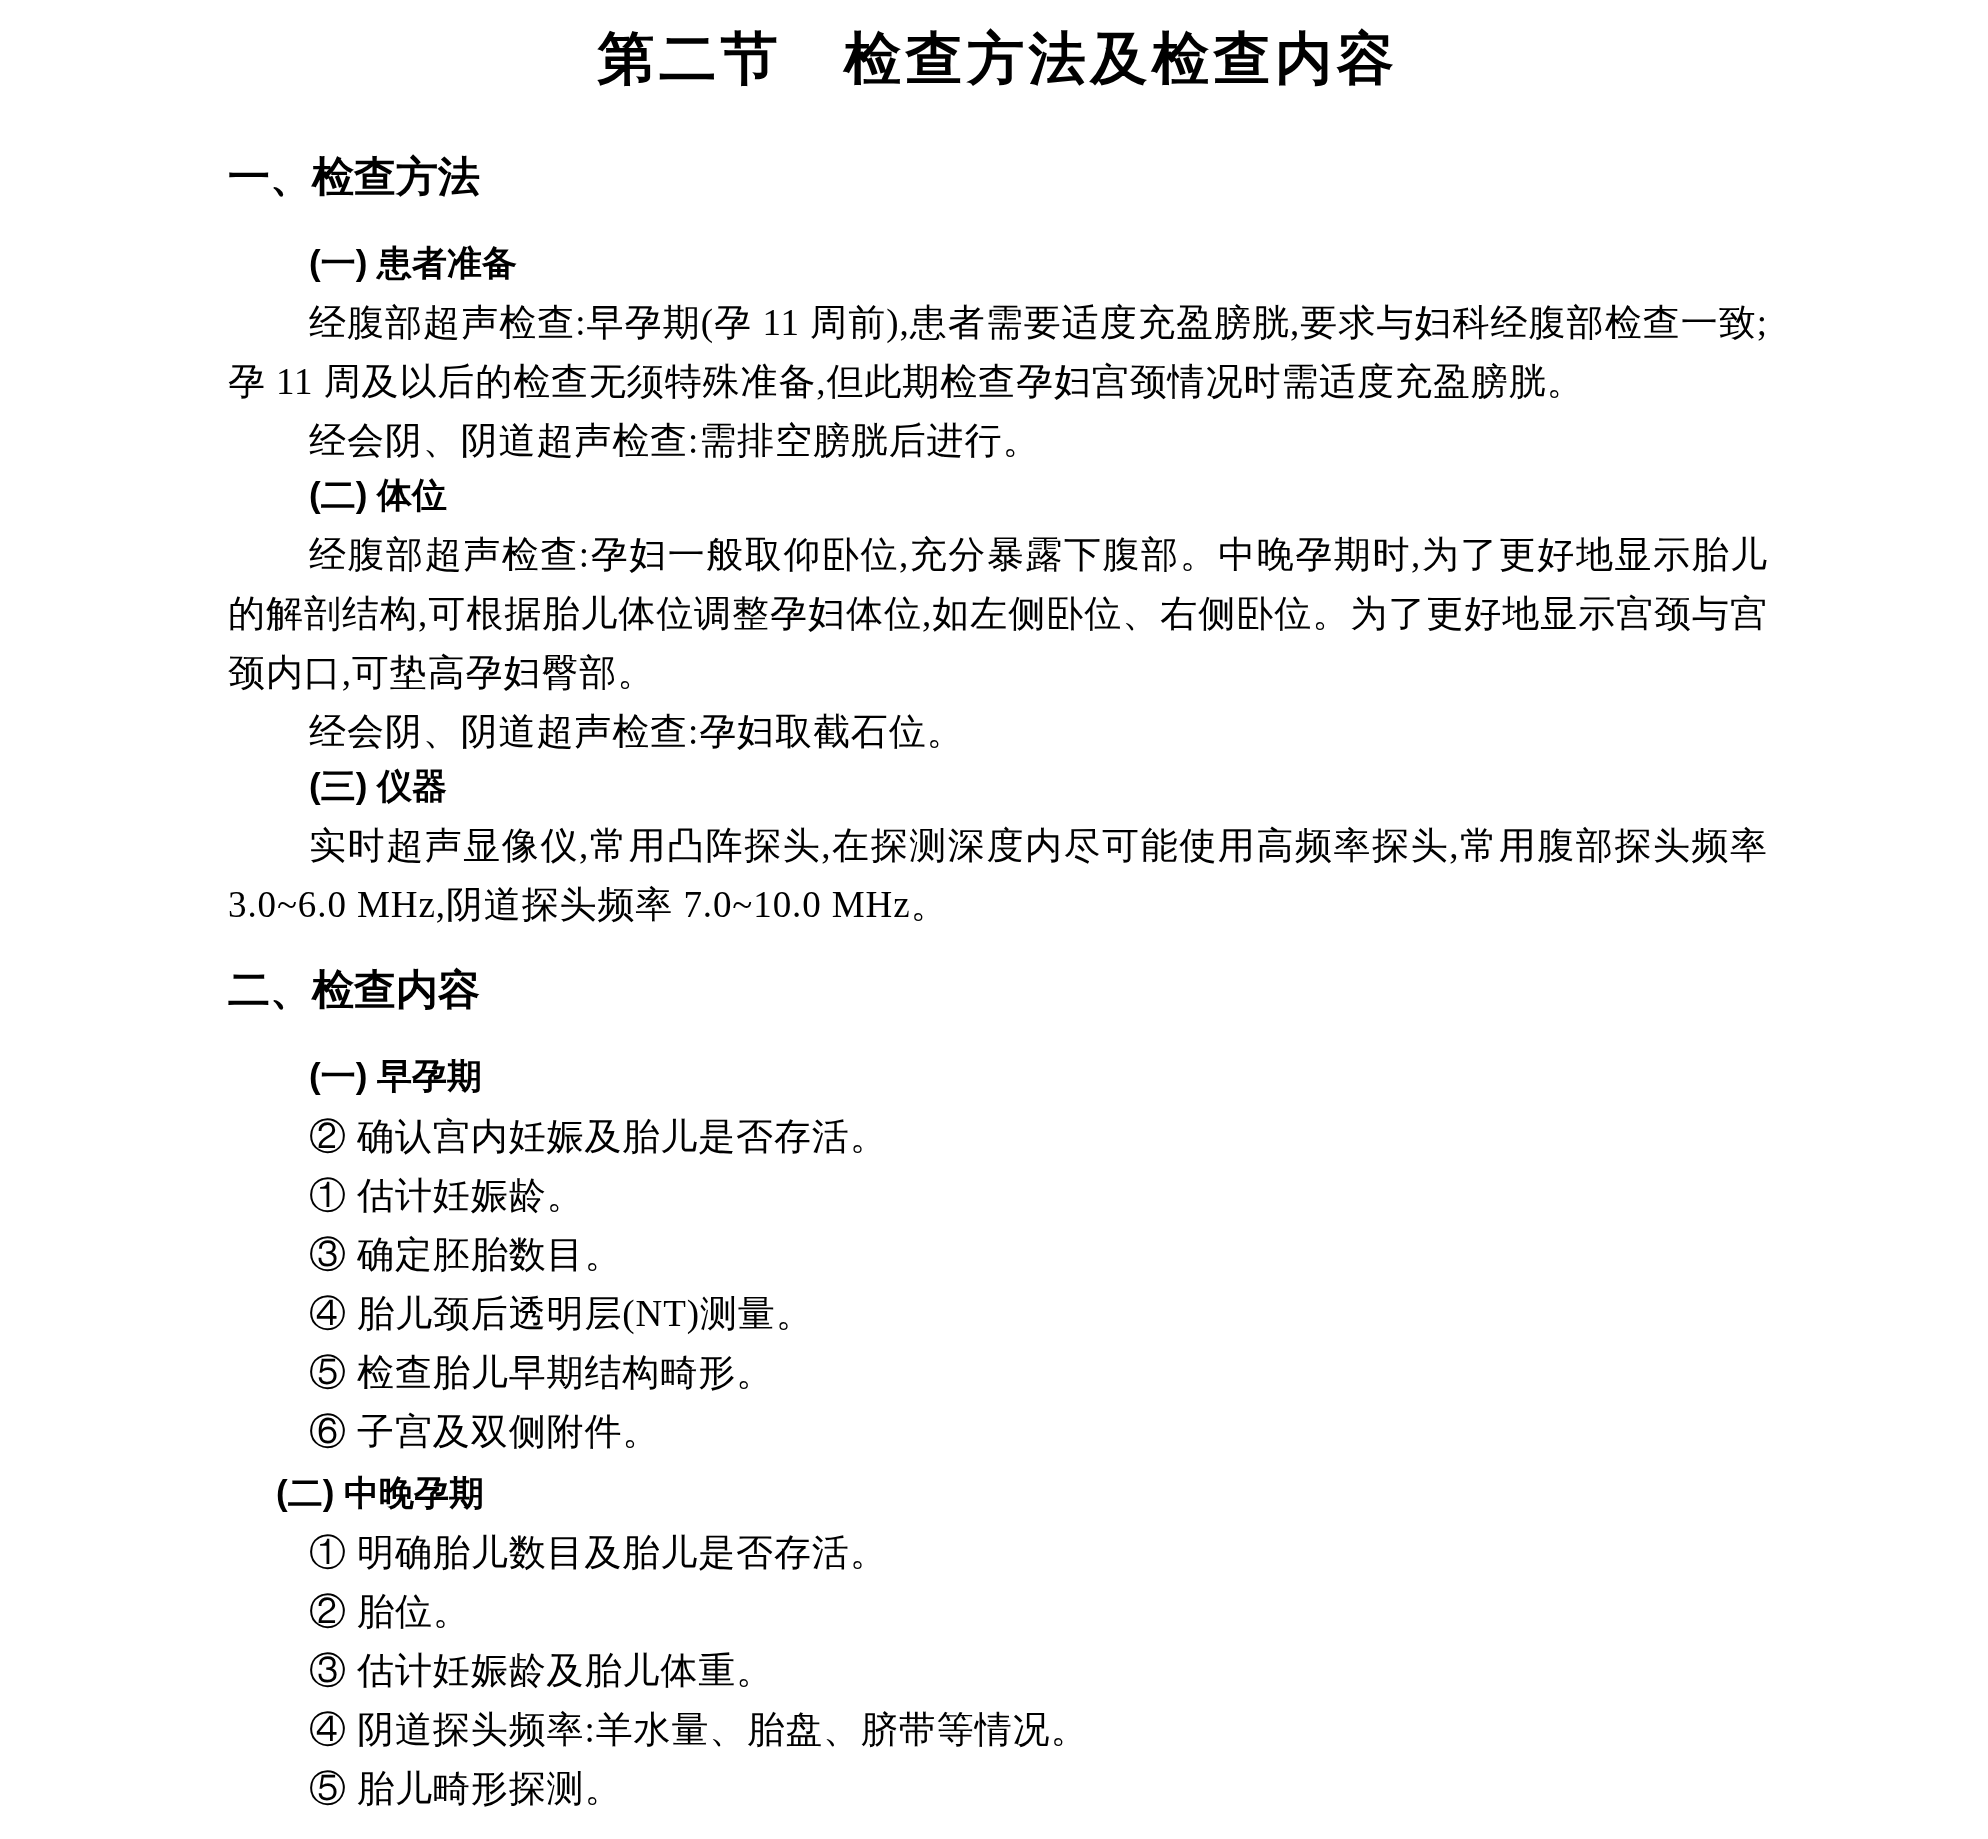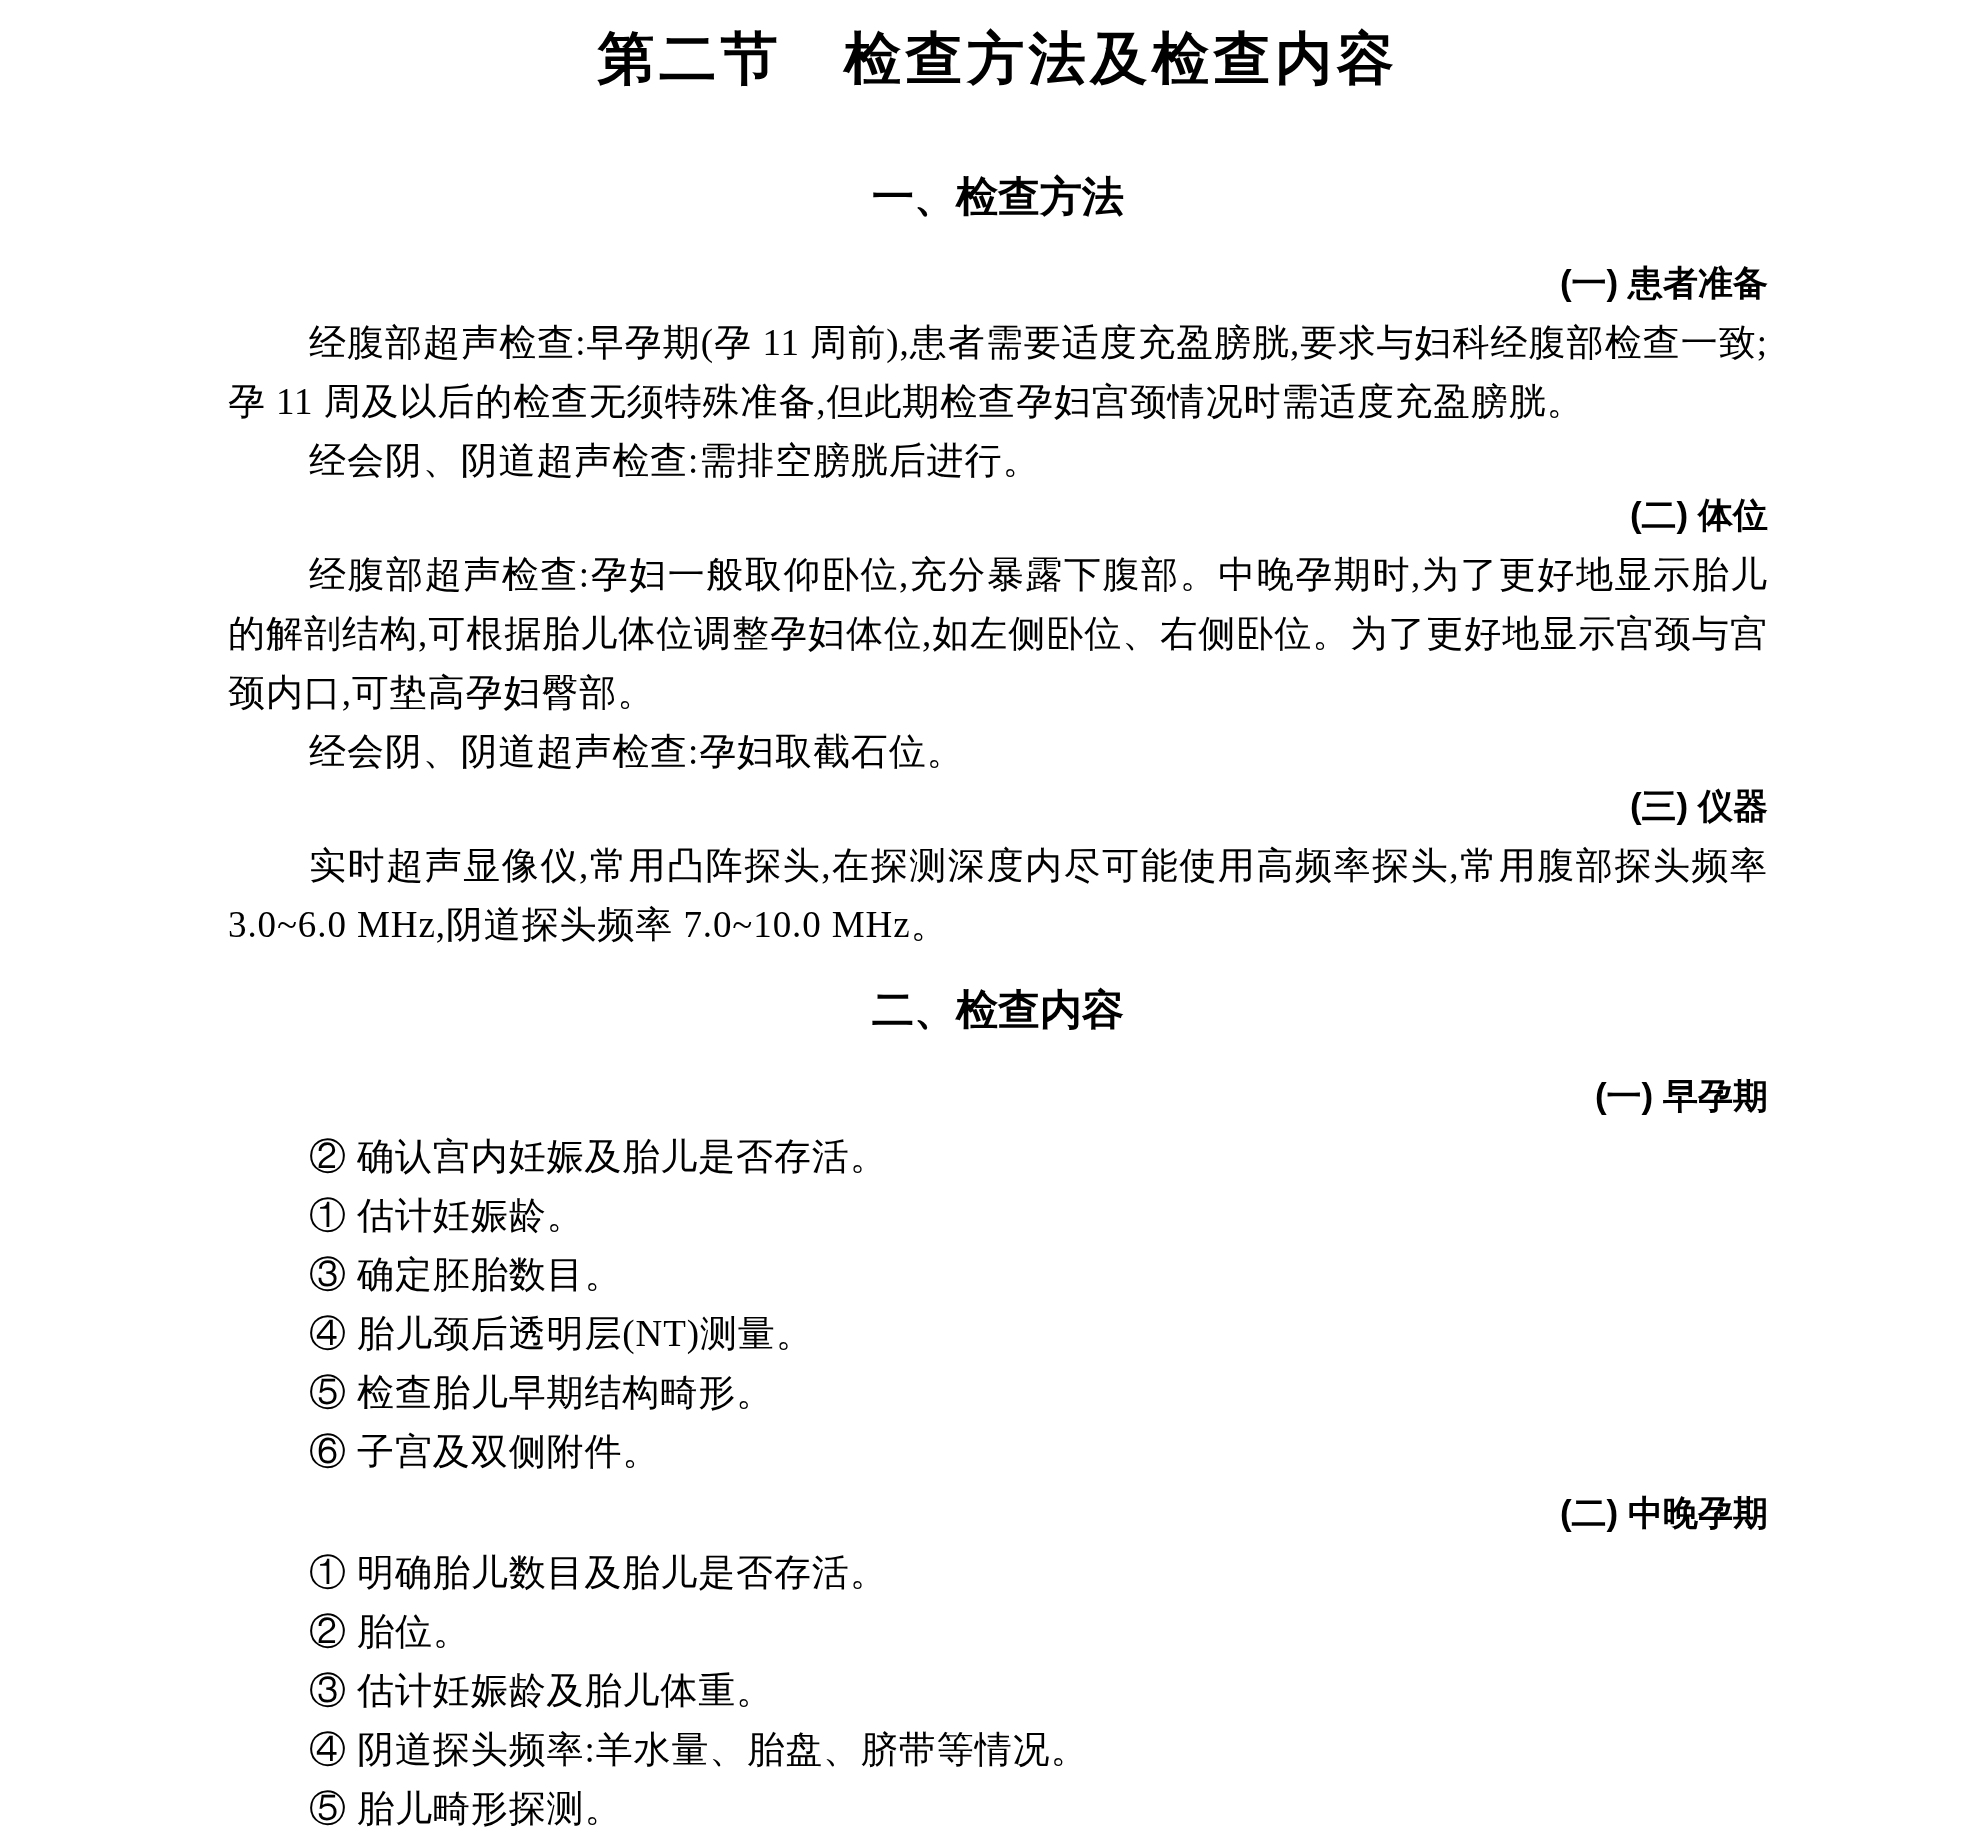--- a/index.html
+++ b/index.html
@@ -21,37 +21,36 @@
   .doc-title {
     margin: 0;
     text-align: center;
     font-size: 57px;
     font-weight: 700;
     letter-spacing: 4.6px;
     line-height: 65px;
     font-family: Liberation Mono, monospace;
   }
   .center-heading {
-    text-align: center;
+    text-align: left;
     font-size: 42px;
     font-weight: 700;
     line-height: 46px;
-    margin: 78px 0 40px 0;
+    margin: 58px 0 40px 0;
     font-family: "Liberation Serif", "DejaVu Serif", serif;
   }
   .center-heading.second {
     margin-top: 33px;
   }
   .sub-heading {
     font-family: "Liberation Sans", "DejaVu Sans", sans-serif;
     font-size: 35px;
     font-weight: 700;
     line-height: 46px;
     margin: 1.8px 0 7.3px 81px;
-    text-align: right;
   }
   .sub-heading.mt-gap {
     margin-top: 9.2px;
     margin-left: 48px;
   }
   .body-para {
     margin: 0;
     font-size: 37px;
     line-height: 59px;
     text-align: justify;

